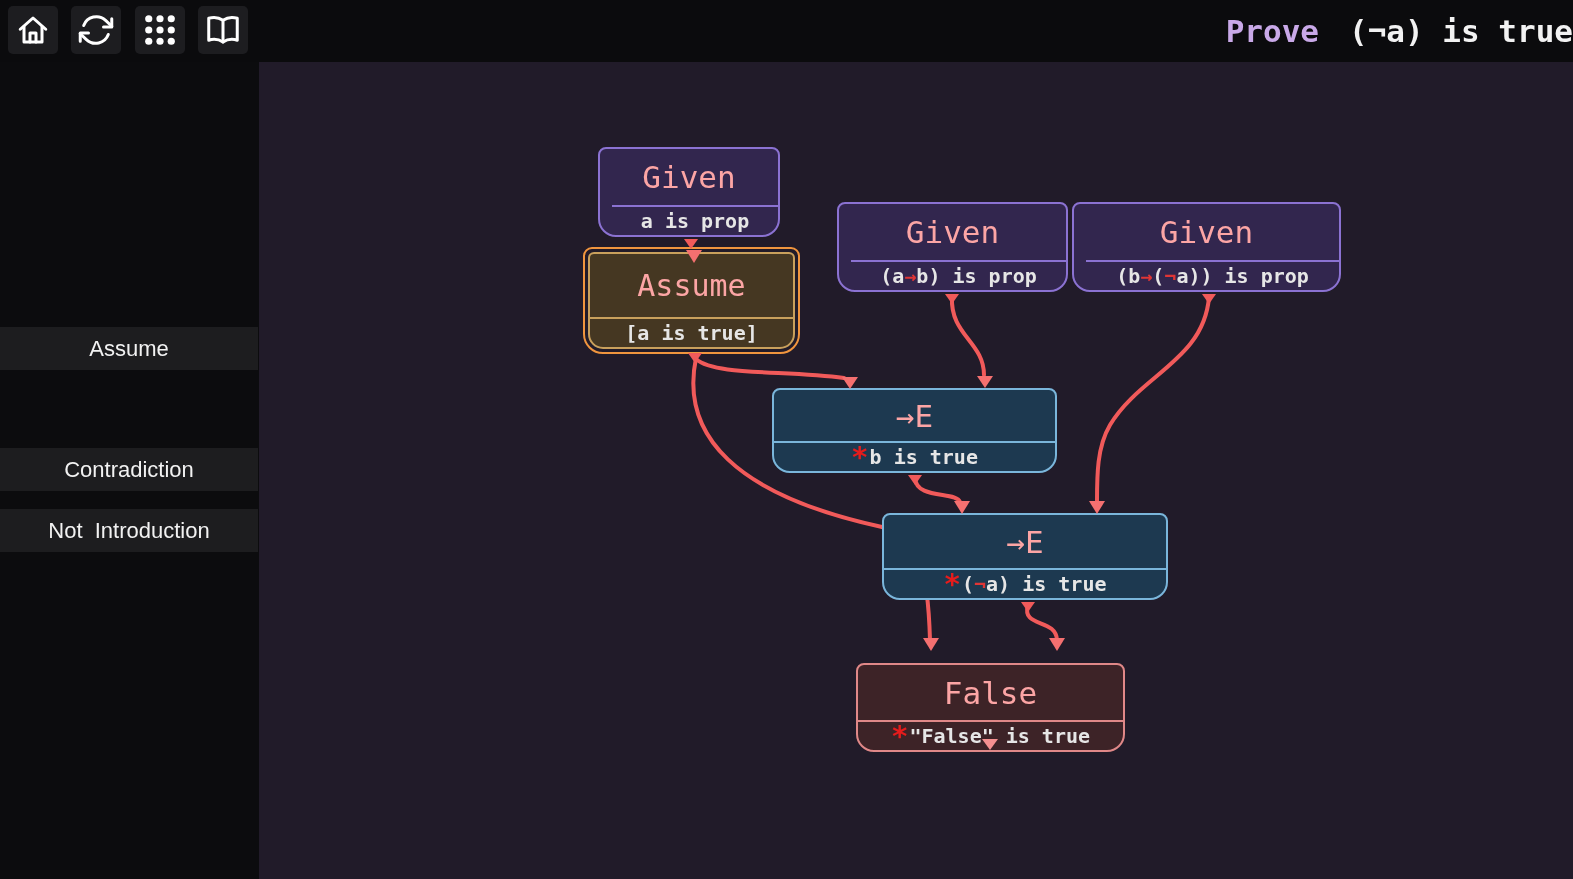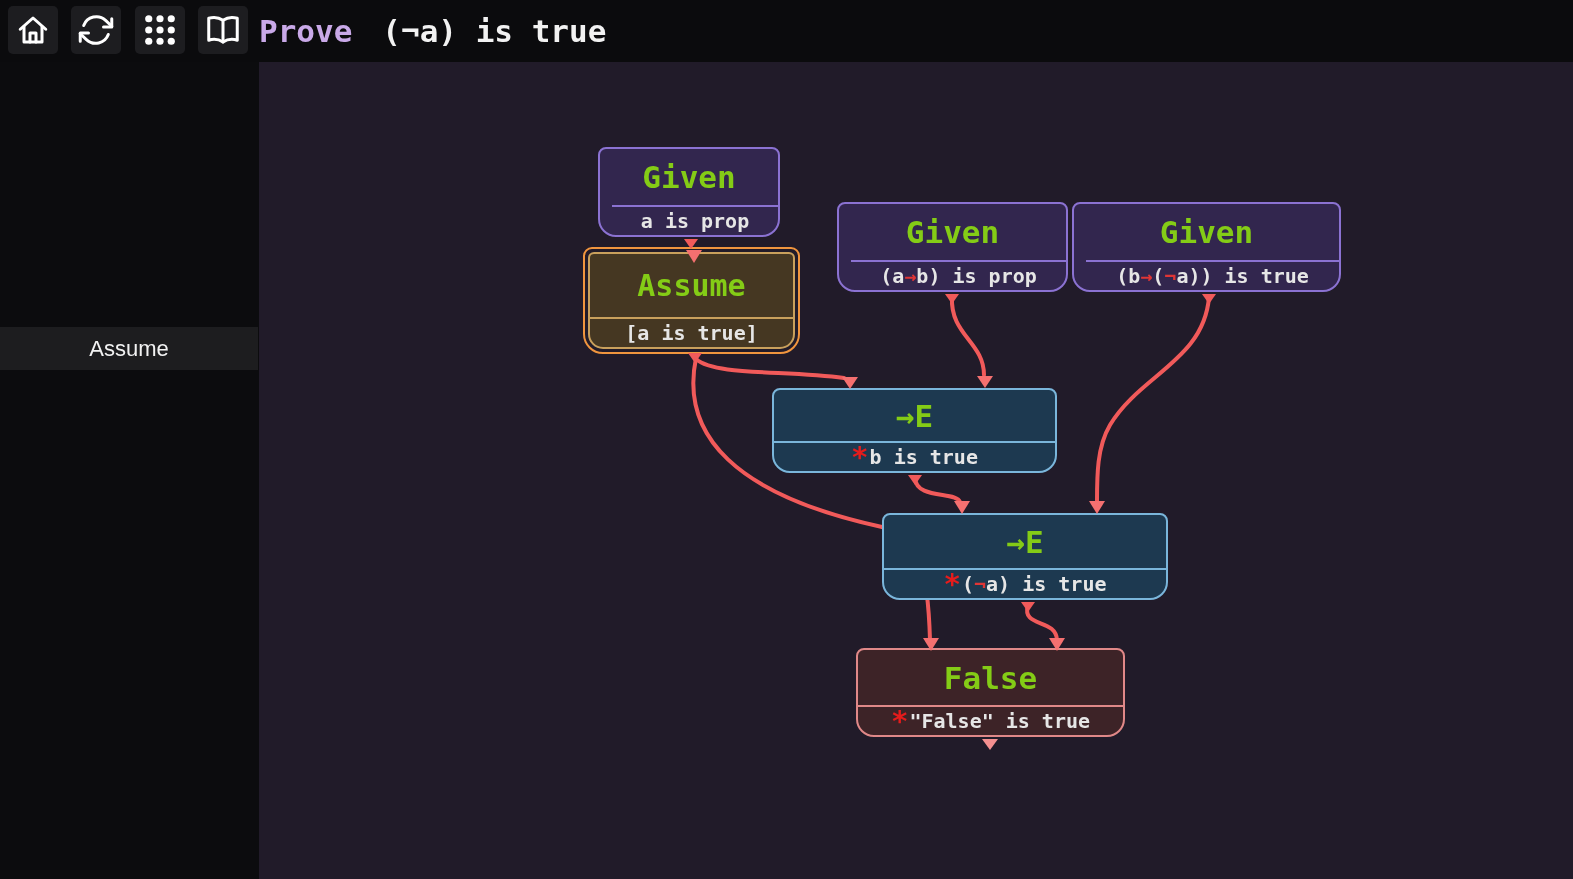--- a/index.html
+++ b/index.html
@@ -4,21 +4,21 @@
 <style>
   html,body{margin:0;padding:0;background:#211b29;width:1573px;height:879px;overflow:hidden;
             font-family:"DejaVu Sans Mono", monospace;}
   .stage{position:relative;width:1573px;height:879px;}
 
   
   .topbar{position:absolute;left:0;top:0;width:1573px;height:62px;background:#0b0b0d;z-index:4;}
   .iconbtn{position:absolute;top:6px;width:50px;height:48px;background:#1d1d20;border-radius:5px;
            display:flex;align-items:center;justify-content:center;cursor:pointer;}
   .iconbtn svg{stroke:#ffffff;fill:none;stroke-width:2;stroke-linecap:round;stroke-linejoin:round;}
-  .title{position:absolute;left:259px;right:0;top:0;height:70px;line-height:62px;text-align:left;
+  .title{position:absolute;left:259px;right:0;top:0;height:70px;line-height:62px;text-align:right;
          font-size:31px;font-weight:bold;color:#f2f2f2;white-space:pre;}
   .title .kw{color:#c9a9e8;margin-right:30px;}
 
   
   .sidebar{position:absolute;left:0;top:62px;width:259px;height:817px;background:#0c0c0e;z-index:4;}
   .rule{position:absolute;left:0;width:258px;height:43px;background:#1d1d1f;color:#f2f2f2;
         font-family:"Liberation Sans", sans-serif;font-size:22px;display:flex;align-items:center;
         justify-content:center;white-space:pre;cursor:pointer;}
 
   
@@ -28,29 +28,29 @@
   #wires-over{z-index:3;}
   .wire{stroke:#f15a5a;stroke-width:4;fill:none;stroke-linecap:round;}
   .arrow{fill:#f47070;}
   .nub{fill:#f15a5a;}
   .nub-loose{fill:#f59090;}
 
   
   .node{position:absolute;z-index:2;box-sizing:border-box;border:2px solid;
         border-radius:8px 8px 18px 18px;display:flex;flex-direction:column;cursor:grab;}
   .node-title{flex:1;display:flex;align-items:center;justify-content:center;
-              font-size:31px;font-weight:bold;color:#84cc16;}
+              font-size:31px;font-weight:normal;color:#fca5a5;}
   .node-port{height:28px;border-top:2px solid;display:flex;align-items:center;justify-content:center;
              font-size:20px;font-weight:bold;color:#e6e6e6;white-space:pre;
              border-radius:0 0 15px 15px;}
   .given{border-color:#8b72d2;background:#32264e;}
   .given .node-port{border-top-color:#8b72d2;margin-left:12px;}
   .blue{border-color:#7ab6db;background:#1d3950;}
   .blue .node-port{border-top-color:#7ab6db;align-items:center;}
-  .falsenode{border-color:#e08888;background:#3d2327;}
+  .falsenode{border-color:#e08888;background:#3d2327;margin-top:15px;}
   .falsenode .node-port{border-top-color:#e08888;}
   .assume-outer{position:absolute;z-index:2;box-sizing:border-box;border:2px solid #f0953e;
                 border-radius:9px 9px 20px 20px;padding:3px;cursor:grab;}
   .assume-inner{box-sizing:border-box;width:100%;height:100%;border:2px solid #c9a05c;background:#453722;
                 border-radius:6px 6px 15px 15px;display:flex;flex-direction:column;}
   .assume-inner .node-port{border-top-color:#c9a05c;}
   .ast{font-size:1.45em;line-height:0;vertical-align:-0.16em;margin-right:1px;}
 </style>
 </head>
 <body>
@@ -129,35 +129,37 @@
       <svg width="36" height="36" viewBox="0 0 24 24">
         <path d="M12 5.5 C9 3.5 5.5 3.3 2.5 4.2 V18.8 C5.5 17.9 9 18.1 12 20 C15 18.1 18.5 17.9 21.5 18.8 V4.2 C18.5 3.3 15 3.5 12 5.5 Z"></path>
         <path d="M12 5.5 V20"></path>
       </svg>
     </div>
     <div class="title"><span class="kw">Prove</span><span>(¬a) is true</span></div>
   </div>
 
   <div class="sidebar">
     <div class="rule" style="top:265px">Assume</div>
+    <div class="rule" style="top:386px">Contradiction</div>
+    <div class="rule" style="top:447px">Not  Introduction</div>
   </div>
 
   <div class="node given" style="left:598px;top:147px;width:182px;height:90px">
     <div class="node-title">Given</div>
     <div class="node-port"><span>a is prop</span></div>
   </div>
 
   <div class="node given" style="left:837px;top:202px;width:231px;height:90px">
     <div class="node-title">Given</div>
     <div class="node-port"><span>(a</span><span style="color: rgb(224, 53, 53);">→</span><span>b) is prop</span></div>
   </div>
 
   <div class="node given" style="left:1072px;top:202px;width:269px;height:90px">
     <div class="node-title">Given</div>
-    <div class="node-port"><span>(b</span><span style="color: rgb(224, 53, 53);">→</span><span>(</span><span style="color: rgb(224, 53, 53);">¬</span><span>a)) is true</span></div>
+    <div class="node-port"><span>(b</span><span style="color: rgb(224, 53, 53);">→</span><span>(</span><span style="color: rgb(224, 53, 53);">¬</span><span>a)) is prop</span></div>
   </div>
 
   <div class="assume-outer" style="left:583px;top:247px;width:217px;height:107px">
     <div class="assume-inner">
       <div class="node-title" style="font-size:30px">Assume</div>
       <div class="node-port"><span>[a is true]</span></div>
     </div>
   </div>
 
   <div class="node blue" style="left:772px;top:388px;width:285px;height:85px">

